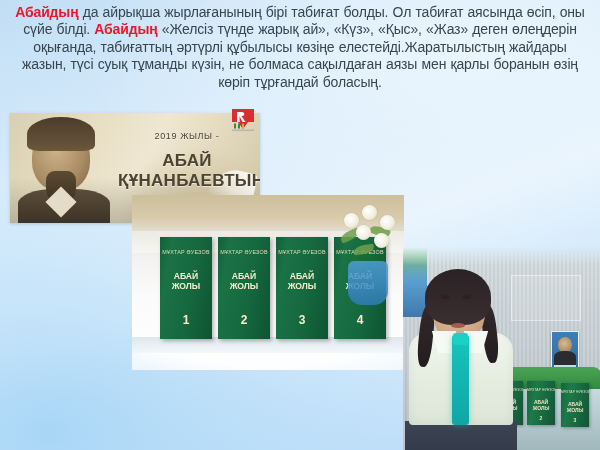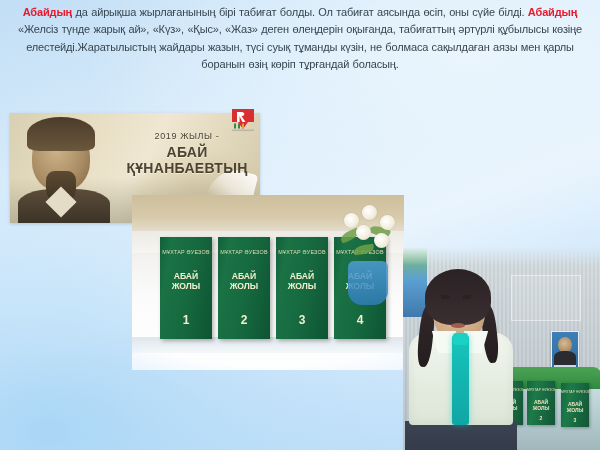--- a/index.html
+++ b/index.html
@@ -24,21 +24,21 @@
       linear-gradient(160deg, #c2def5 0%, #d8ecfb 30%, #e9f4fd 55%, #c9e4fa 80%, #b2d8f7 100%);
   }
 
   
   #caption {
     position: absolute;
     left: 14px;
     top: 4px;
     width: 572px;
     text-align: center;
-    font-size: 11px;
+    font-size: 14px;
     line-height: 17.4px;
     color: #37464f;
     letter-spacing: -0.15px;
     z-index: 6;
     word-spacing: 0.5px;
   }
   #caption .hl {
     color: #e8192c;
     font-weight: 600;
   }
@@ -132,21 +132,21 @@
   }
   #banner .btext {
     position: absolute;
     left: 108px; top: 18px;
     width: 138px;
     text-align: center;
     color: #4c4330;
     text-shadow: 0 1px 0 rgba(255,255,255,.5);
   }
   #banner .btext .l1 { font-size: 9px; letter-spacing: .6px; }
-  #banner .btext .l2 { font-size: 14px; font-weight: 700; letter-spacing: .3px; margin-top: 3px; }
+  #banner .btext .l2 { font-size: 17px; font-weight: 700; letter-spacing: .3px; margin-top: 10px; }
   #banner .btext .l3 { font-size: 10.5px; letter-spacing: .3px; margin-top: 3px; color: #6b6046; }
 
   
   #books {
     position: absolute;
     left: 132px;
     top: 195px;
     width: 272px;
     height: 175px;
     z-index: 4;

